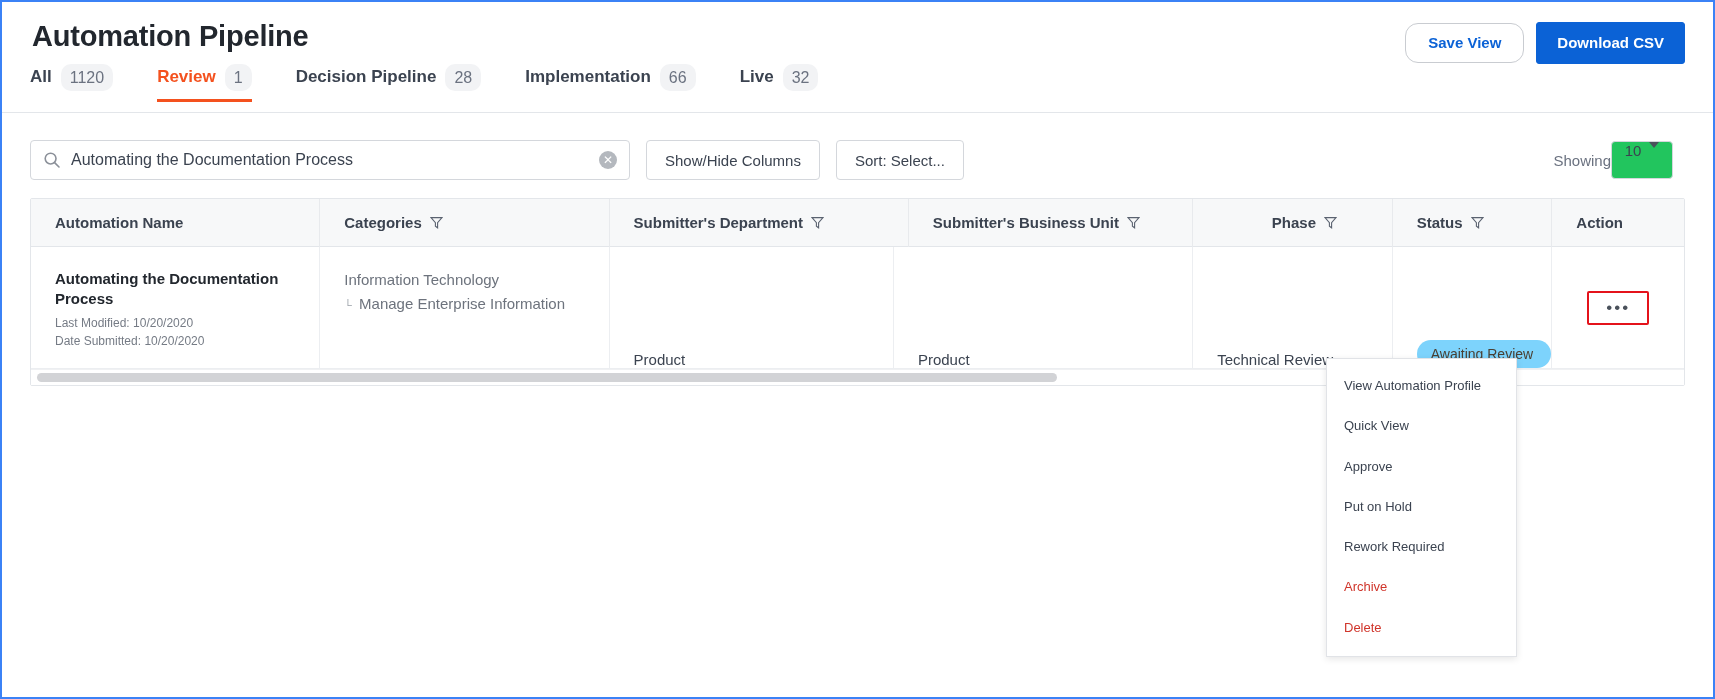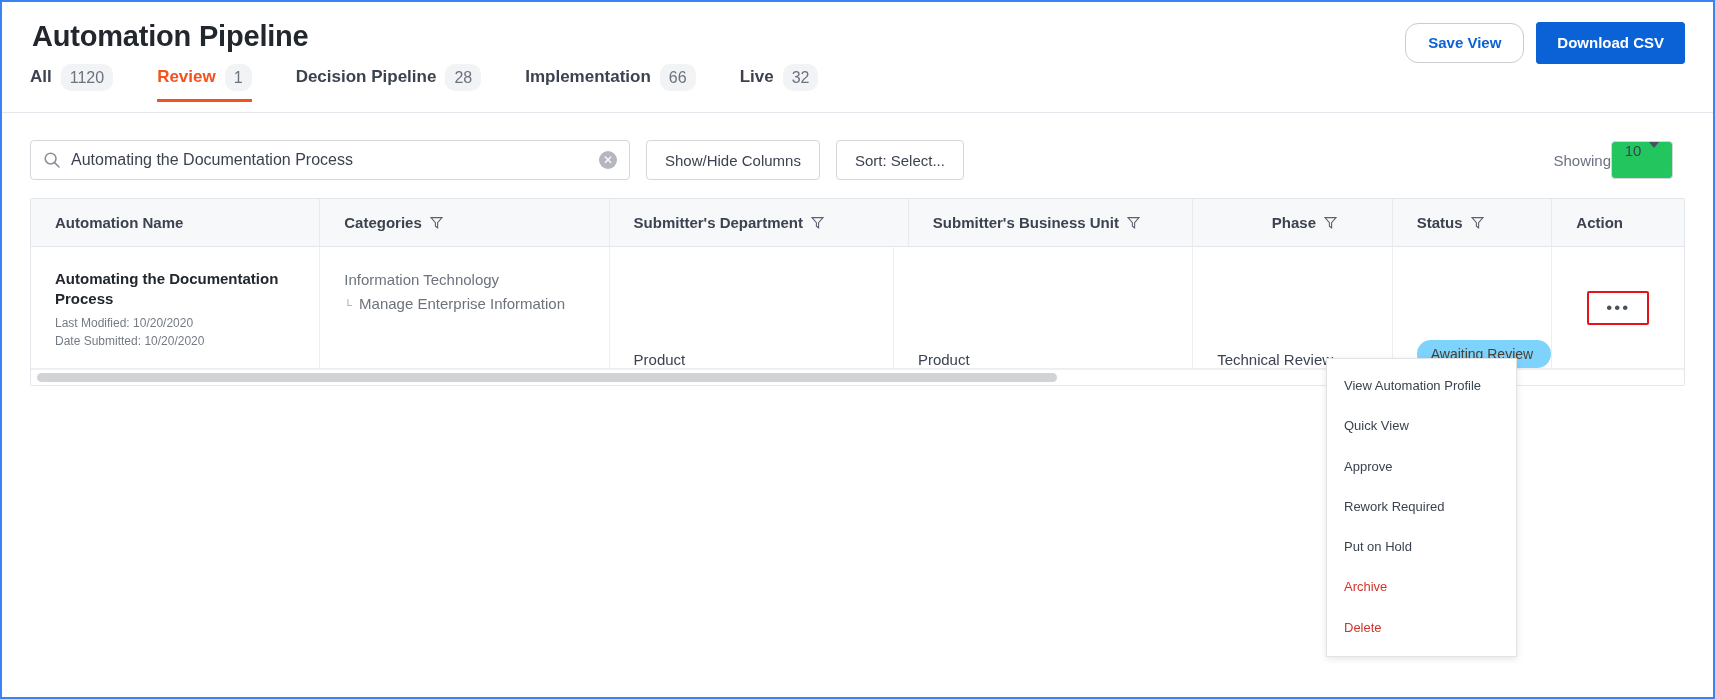--- a/index.html
+++ b/index.html
@@ -502,19 +502,19 @@
       <div class="scrollbar-track">
         <div class="scrollbar-thumb"></div>
       </div>
     </div>
   </div>
 
   <div class="menu">
     <div class="menu-item">View Automation Profile</div>
     <div class="menu-item">Quick View</div>
     <div class="menu-item">Approve</div>
+    <div class="menu-item">Put on Hold</div>
     <div class="menu-item">Rework Required</div>
-    <div class="menu-item">Put on Hold</div>
     <div class="menu-item danger">Archive</div>
     <div class="menu-item danger">Delete</div>
   </div>
 
 </div>
 
 </body></html>

